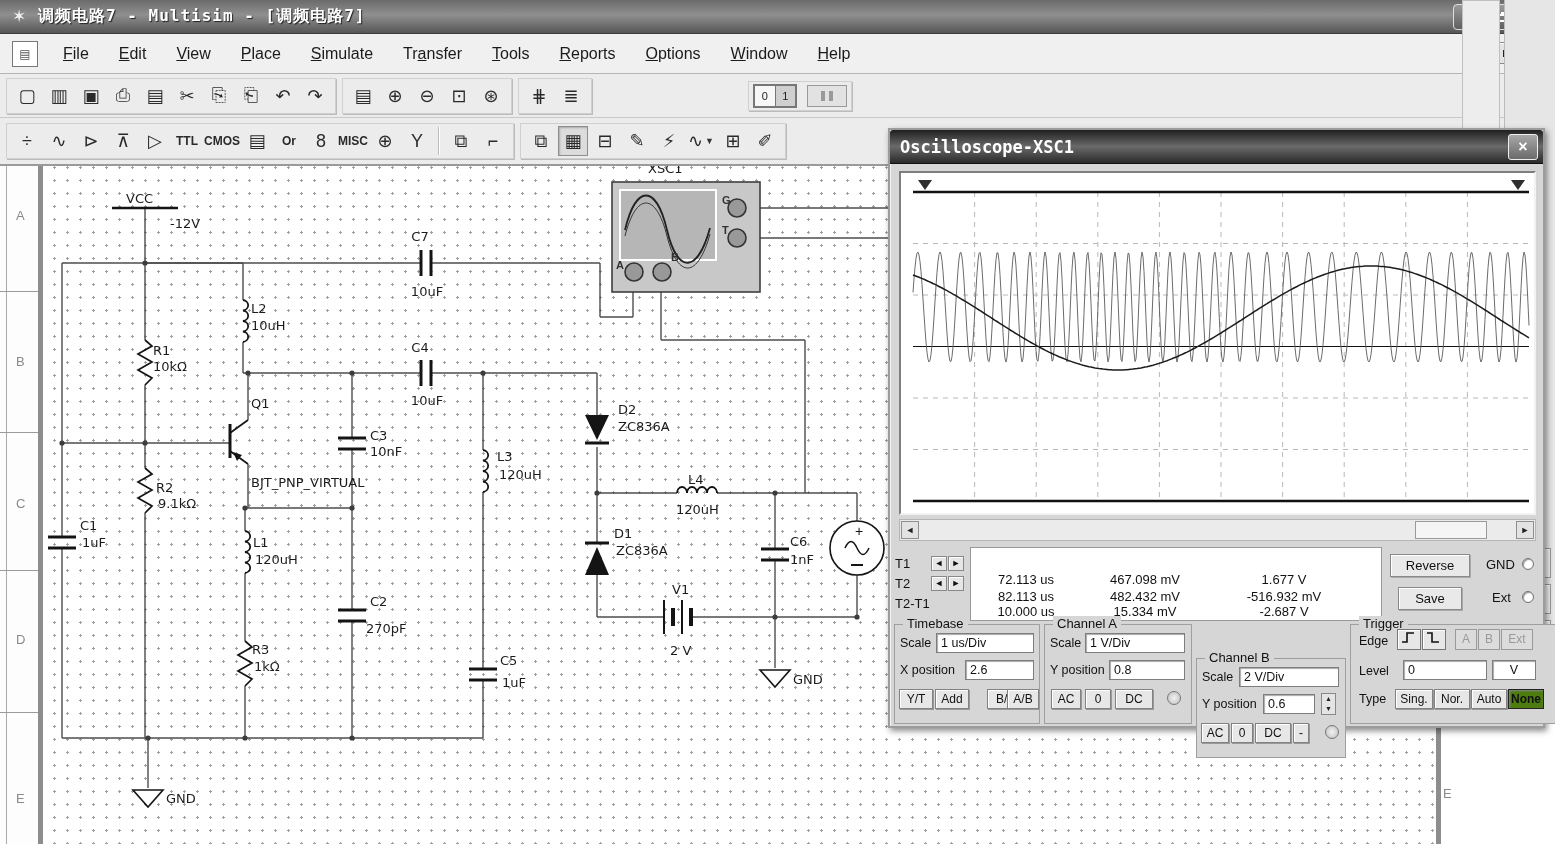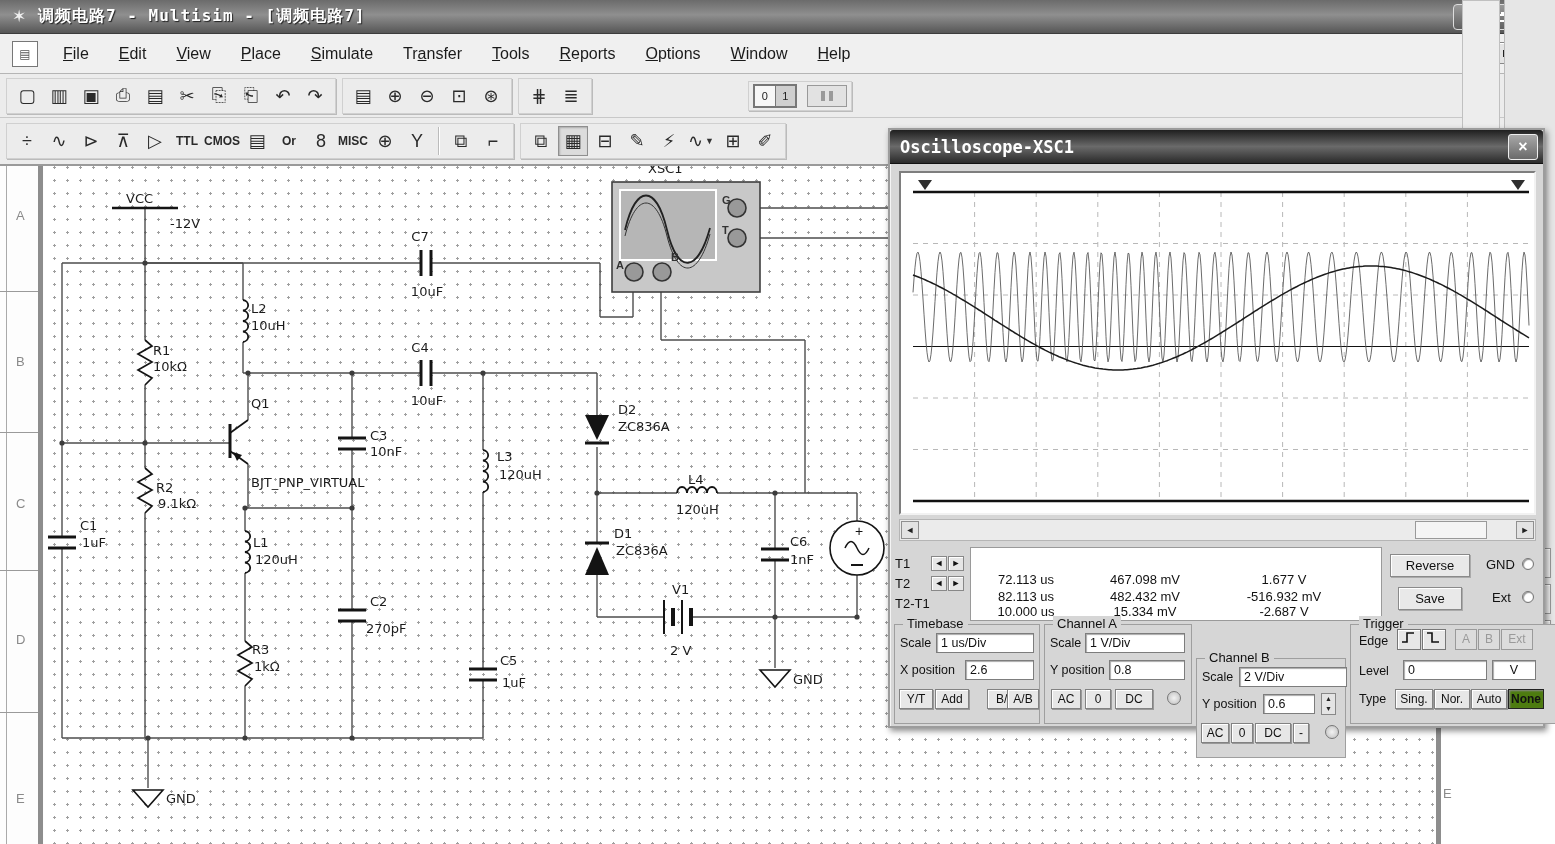--- a/index.html
+++ b/index.html
@@ -575,21 +575,21 @@
           <div class="mode-btn" style="left: 6px; width: 30px;">AC</div>
           <div class="mode-btn" style="left: 40px; width: 26px;">0</div>
           <div class="mode-btn" style="left: 70px; width: 38px;">DC</div>
         </div>
       <span class="knob" style="left:122px;"></span>
     </div>
 
     <div class="grp" style="left:306px;width:150px;margin-top:34px;">
       <span class="grp-legend">Channel B</span>
       <span class="fld-label" style="left:5px;top:11px;">Scale</span>
-      <div class="fld" style="left:42px;top:8px;width:108px;">2  V/Div</div>
+      <div class="fld" style="left:42px;top:8px;width:100px;">2  V/Div</div>
       <span class="fld-label" style="left:5px;top:38px;">Y position</span>
       <div class="fld" style="left:66px;top:35px;width:52px;">0.6</div>
       <div class="spin" style="left:124px;top:34px;">▲<br>▼</div>
       <div id="chb-modes">
           <div class="mode-btn" style="left: 4px; width: 28px;">AC</div>
           <div class="mode-btn" style="left: 34px; width: 22px;">0</div>
           <div class="mode-btn" style="left: 58px; width: 36px;">DC</div>
           <div class="mode-btn" style="left: 96px; width: 16px;">-</div>
         </div>
       <span class="knob" style="left:128px;"></span>

